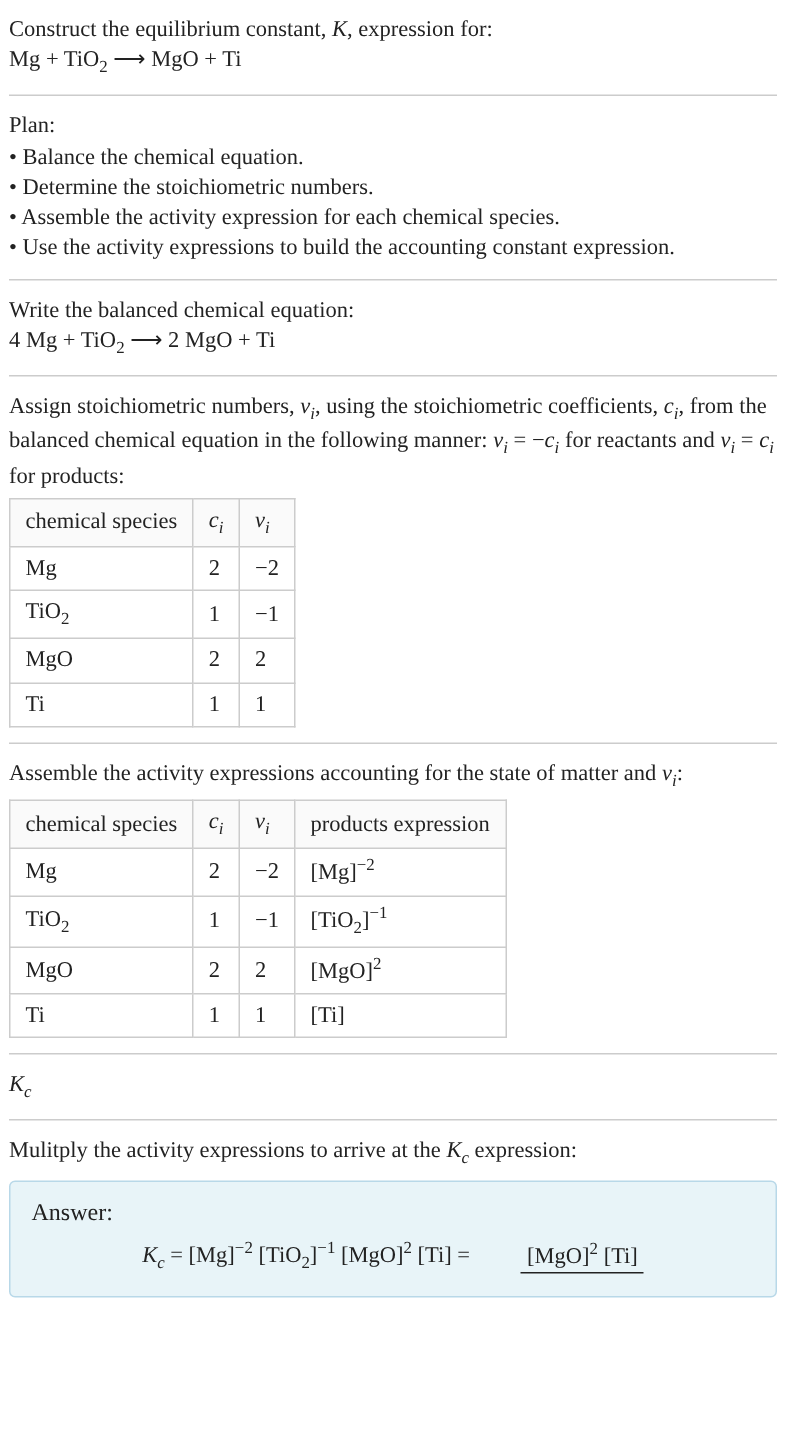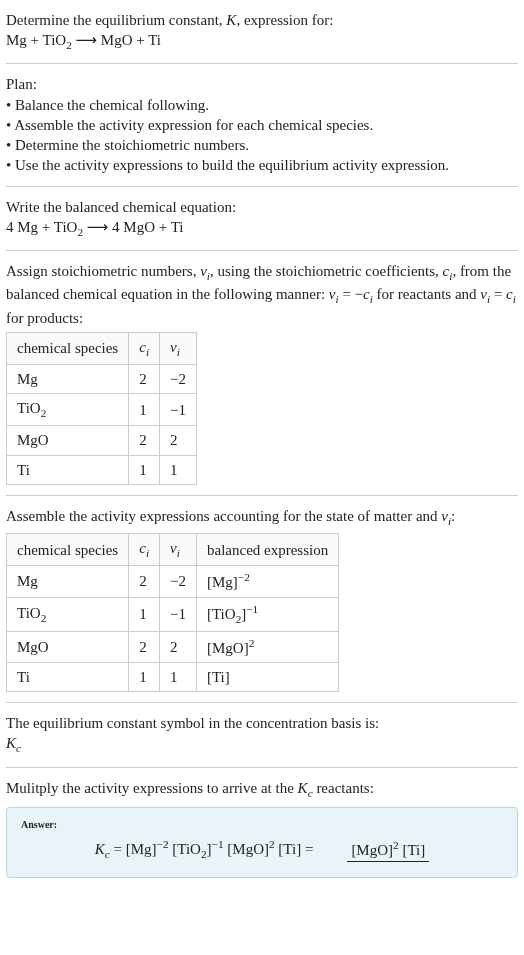--- a/index.html
+++ b/index.html
@@ -67,52 +67,51 @@
       padding: 0 4px;
     }
     .answer-inner {
       display: flex;
       align-items: center;
       justify-content: center;
       gap: 2px;
       margin-top: 6px;
     }
     .answer-label {
-      font-size: 10px;
-      font-weight: bold;
+      font-size: 16px;
     }
   </style>
 </head>
 <body>
 
 <div class="section">
   <div>
-    <span>Determine the equilibrium constant, </span><span class="italic">K</span><span>, expression for:</span>
+    <span>Construct the equilibrium constant, </span><span class="italic">K</span><span>, expression for:</span>
   </div>
   <div>
     <span>Mg + TiO</span><sub>2</sub><span> ⟶ MgO + Ti</span>
   </div>
 </div>
 
 <hr>
 
 <div class="section">
   <div>Plan:</div>
-  <div>• Balance the chemical following.</div>
+  <div>• Balance the chemical equation.</div>
+  <div>• Determine the stoichiometric numbers.</div>
   <div>• Assemble the activity expression for each chemical species.</div>
-  <div>• Determine the stoichiometric numbers.</div>
-  <div>• Use the activity expressions to build the equilibrium activity expression.</div>
+  <div>• Use the activity expressions to build the accounting constant expression.</div>
 </div>
 
 <hr>
 
 <div class="section">
   <div>Write the balanced chemical equation:</div>
   <div>
-    <span>4 Mg + TiO</span><sub>2</sub><span> ⟶ 4 MgO + Ti</span>
+    <span>4 Mg + TiO</span><sub>2</sub><span> ⟶ 2 MgO + Ti</span>
   </div>
 </div>
 
 <hr>
 
 <div class="section">
   <div>
     <span>Assign stoichiometric numbers, </span><span class="italic">ν</span><sub class="italic">i</sub><span>, using the stoichiometric coefficients, </span><span class="italic">c</span><sub class="italic">i</sub><span>, from the balanced chemical equation in the following manner: </span><span class="italic">ν</span><sub class="italic">i</sub><span> = −</span><span class="italic">c</span><sub class="italic">i</sub><span> for reactants and </span><span class="italic">ν</span><sub class="italic">i</sub><span> = </span><span class="italic">c</span><sub class="italic">i</sub><span> for products:</span>
   </div>
 
@@ -153,21 +152,21 @@
   <div>
     <span>Assemble the activity expressions accounting for the state of matter and </span><span class="italic">ν</span><sub class="italic">i</sub><span>:</span>
   </div>
 
   <table>
     <tbody>
         <tr>
       <th>chemical species</th>
       <th><span class="italic">c</span><sub class="italic">i</sub></th>
       <th><span class="italic">ν</span><sub class="italic">i</sub></th>
-      <th>balanced expression</th>
+      <th>products expression</th>
     </tr>
     <tr>
       <td>Mg</td>
       <td>2</td>
       <td>−2</td>
       <td><span>[Mg]</span><sup>−2</sup></td>
     </tr>
     <tr>
       <td><span>TiO</span><sub>2</sub></td>
       <td>1</td>
@@ -186,29 +185,28 @@
       <td>1</td>
       <td>[Ti]</td>
     </tr>
   </tbody>
     </table>
 </div>
 
 <hr>
 
 <div class="section">
-  <div>The equilibrium constant symbol in the concentration basis is:</div>
   <div><span class="italic">K</span><sub class="italic">c</sub></div>
 </div>
 
 <hr>
 
 <div class="section">
   <div>
-    <span>Mulitply the activity expressions to arrive at the </span><span class="italic">K</span><sub class="italic">c</sub><span> reactants:</span>
+    <span>Mulitply the activity expressions to arrive at the </span><span class="italic">K</span><sub class="italic">c</sub><span> expression:</span>
   </div>
 
   <div class="answer-box">
     <div class="answer-label">Answer:</div>
     <div class="answer-inner">
       <span><span class="italic">K</span><sub class="italic">c</sub><span> = [Mg]</span><sup>−2</sup><span> [TiO</span><sub>2</sub><span>]</span><sup>−1</sup><span> [MgO]</span><sup>2</sup><span> [Ti] = </span></span>
       <span class="frac">
         <span class="num"><span>[MgO]</span><sup>2</sup><span> [Ti]</span></span>
       </span>
     </div>

